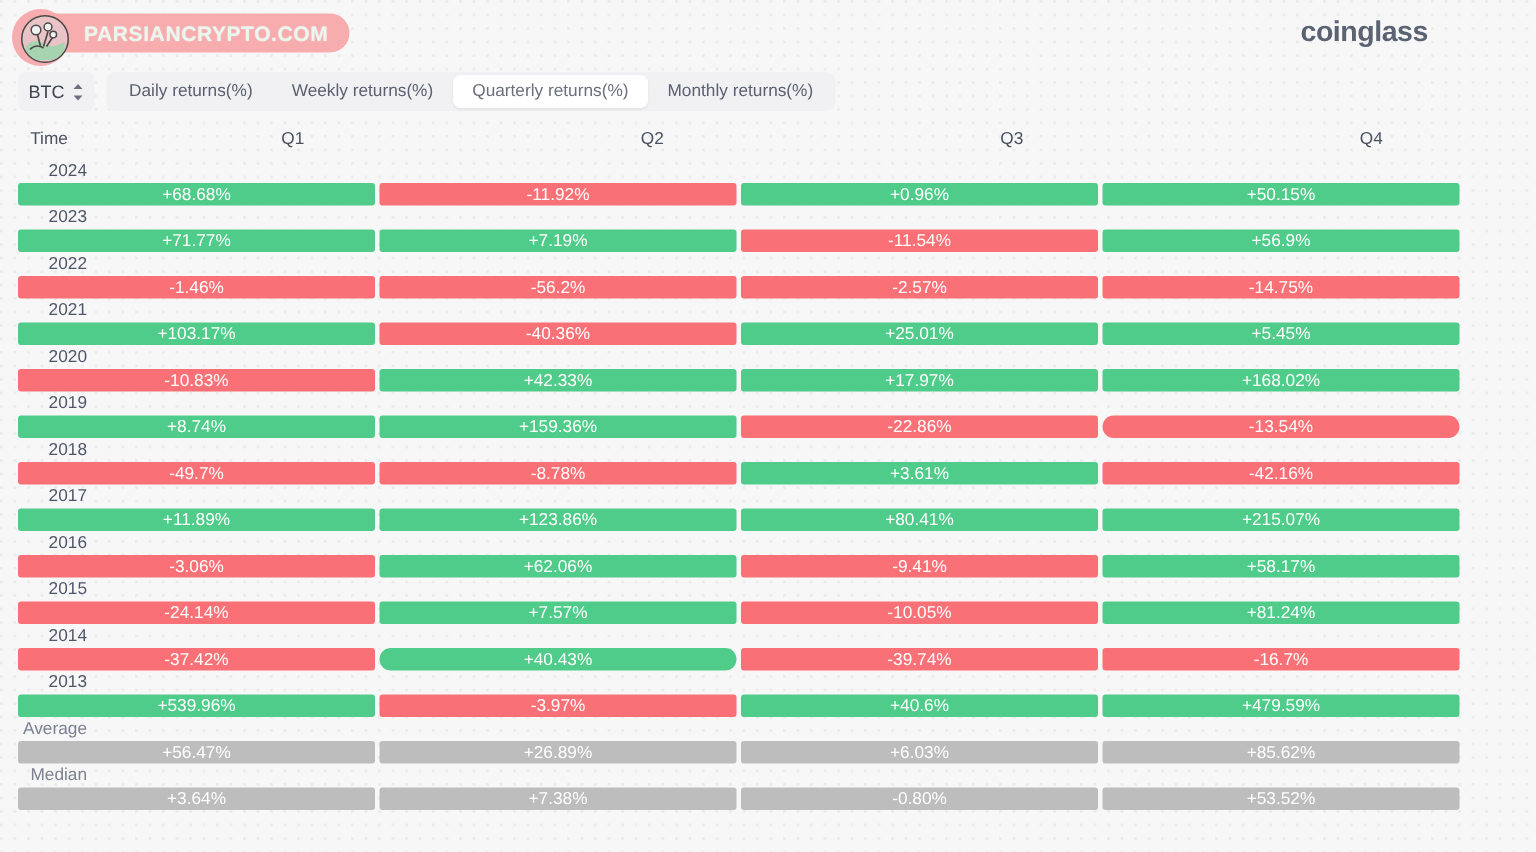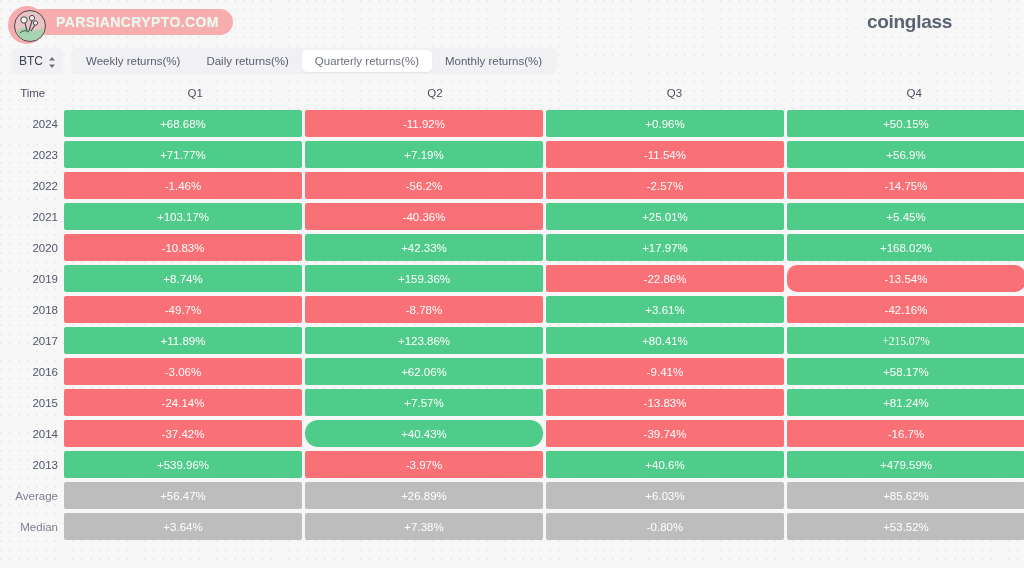--- a/index.html
+++ b/index.html
@@ -185,20 +185,21 @@
     text-align: center;
   }
 
   .tbody { margin-top: 2px; }
 
   .row {
     display: flex;
     align-items: stretch;
     height: 31px;
     margin-bottom: 0px;
+    flex-direction: column;
   }
   .row-label {
     width: 52px;
     flex: none;
     display: flex;
     align-items: center;
     justify-content: flex-end;
     padding-right: 6px;
     box-sizing: border-box;
     font-size: 11.5px;
@@ -261,22 +262,22 @@
       <span class="coin-select-label">BTC</span>
       <span class="updown-icon">
         <svg width="8" height="13" viewBox="0 0 8 13" aria-hidden="true">
           <path d="M4 1 L7 4.4 L1 4.4 Z" fill="#6b7180"></path>
           <path d="M4 12 L1 8.6 L7 8.6 Z" fill="#6b7180"></path>
         </svg>
       </span>
     </div>
 
     <div class="tabs">
+      <div class="tab">Daily returns(%)</div>
       <div class="tab">Weekly returns(%)</div>
-      <div class="tab">Daily returns(%)</div>
       <div class="tab active">Quarterly returns(%)</div>
       <div class="tab">Monthly returns(%)</div>
     </div>
   </div>
 
   <div class="table">
     <div class="thead" id="thead">
         <div class="th time" style="width: 52px;">Time</div>
         <div class="th" style="width: 238px; margin-right: 3px;">Q1</div>
         <div class="th" style="width: 238px; margin-right: 3px;">Q2</div>
@@ -346,38 +347,38 @@
             <div class="cell pos" style="width: 238px; flex: 0 0 auto;">+3.61%</div>
             <div class="cell neg" style="width: 238px; flex: 0 0 auto;">-42.16%</div>
           </div>
         </div>
         <div class="row">
           <div class="row-label">2017</div>
           <div class="cells">
             <div class="cell pos" style="width: 238px; flex: 0 0 auto;">+11.89%</div>
             <div class="cell pos" style="width: 238px; flex: 0 0 auto;">+123.86%</div>
             <div class="cell pos" style="width: 238px; flex: 0 0 auto;">+80.41%</div>
-            <div class="cell pos" style="width: 238px; flex: 0 0 auto; font-family: Liberation Serif, serif;">+215.07%</div>
+            <div class="cell pos" style="width: 238px; flex: 0 0 auto;">+215.07%</div>
           </div>
         </div>
         <div class="row">
           <div class="row-label">2016</div>
           <div class="cells">
             <div class="cell neg" style="width: 238px; flex: 0 0 auto;">-3.06%</div>
             <div class="cell pos" style="width: 238px; flex: 0 0 auto;">+62.06%</div>
             <div class="cell neg" style="width: 238px; flex: 0 0 auto;">-9.41%</div>
             <div class="cell pos" style="width: 238px; flex: 0 0 auto;">+58.17%</div>
           </div>
         </div>
         <div class="row">
           <div class="row-label">2015</div>
           <div class="cells">
             <div class="cell neg" style="width: 238px; flex: 0 0 auto;">-24.14%</div>
             <div class="cell pos" style="width: 238px; flex: 0 0 auto;">+7.57%</div>
-            <div class="cell neg" style="width: 238px; flex: 0 0 auto;">-13.83%</div>
+            <div class="cell neg" style="width: 238px; flex: 0 0 auto;">-10.05%</div>
             <div class="cell pos" style="width: 238px; flex: 0 0 auto;">+81.24%</div>
           </div>
         </div>
         <div class="row">
           <div class="row-label">2014</div>
           <div class="cells">
             <div class="cell neg" style="width: 238px; flex: 0 0 auto;">-37.42%</div>
             <div class="cell pos" style="width: 238px; flex: 0 0 auto; border-radius: 13px;">+40.43%</div>
             <div class="cell neg" style="width: 238px; flex: 0 0 auto;">-39.74%</div>
             <div class="cell neg" style="width: 238px; flex: 0 0 auto;">-16.7%</div>

